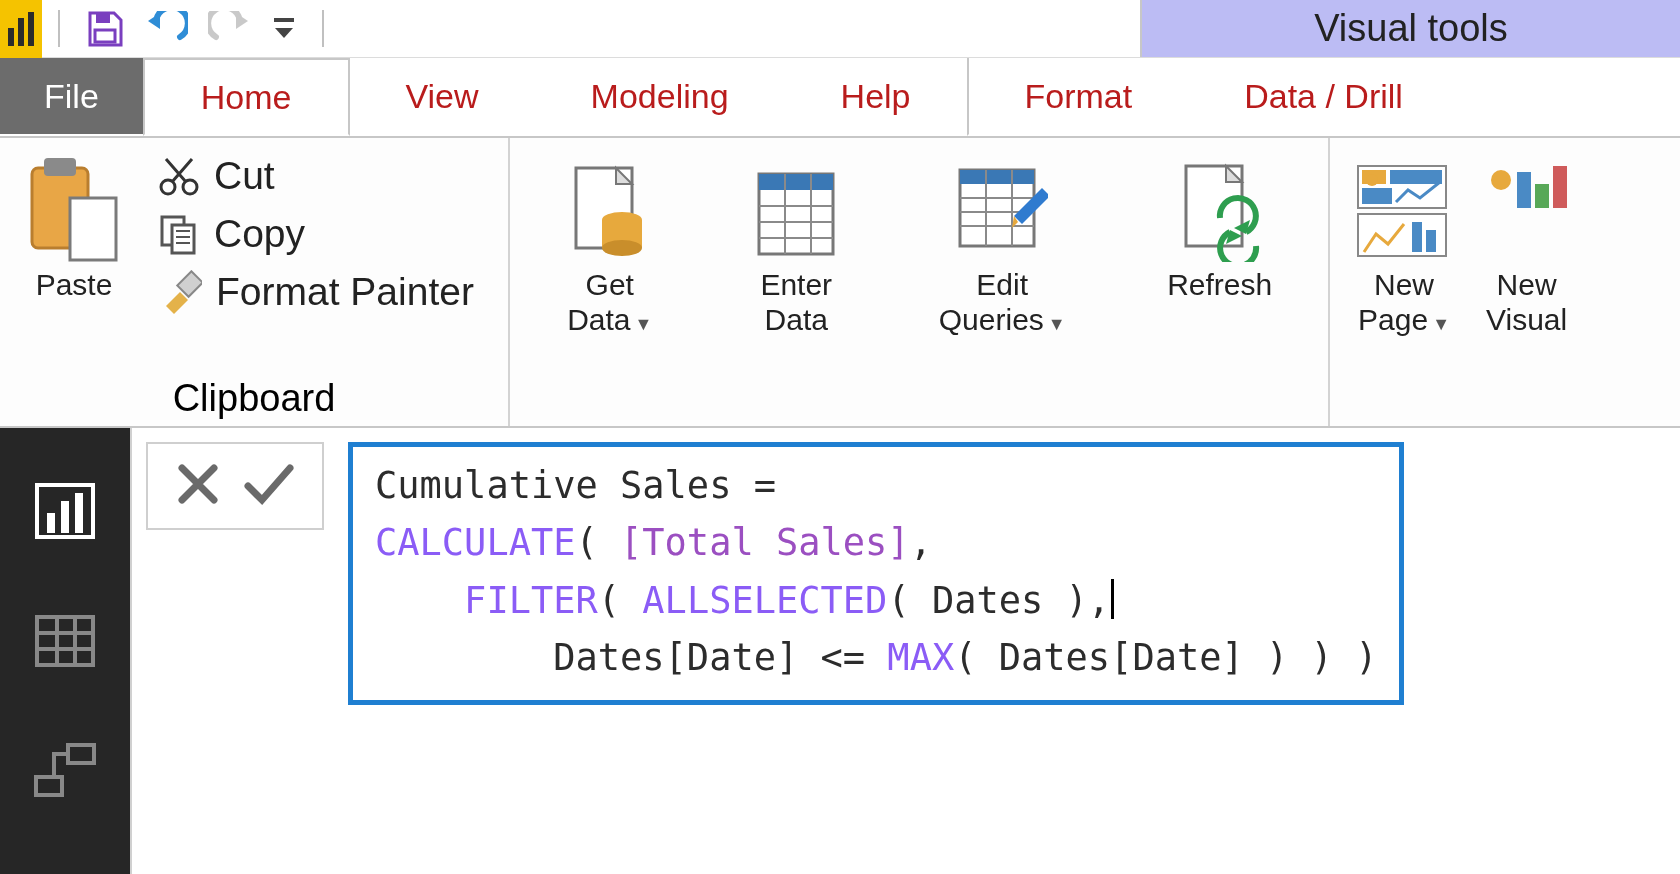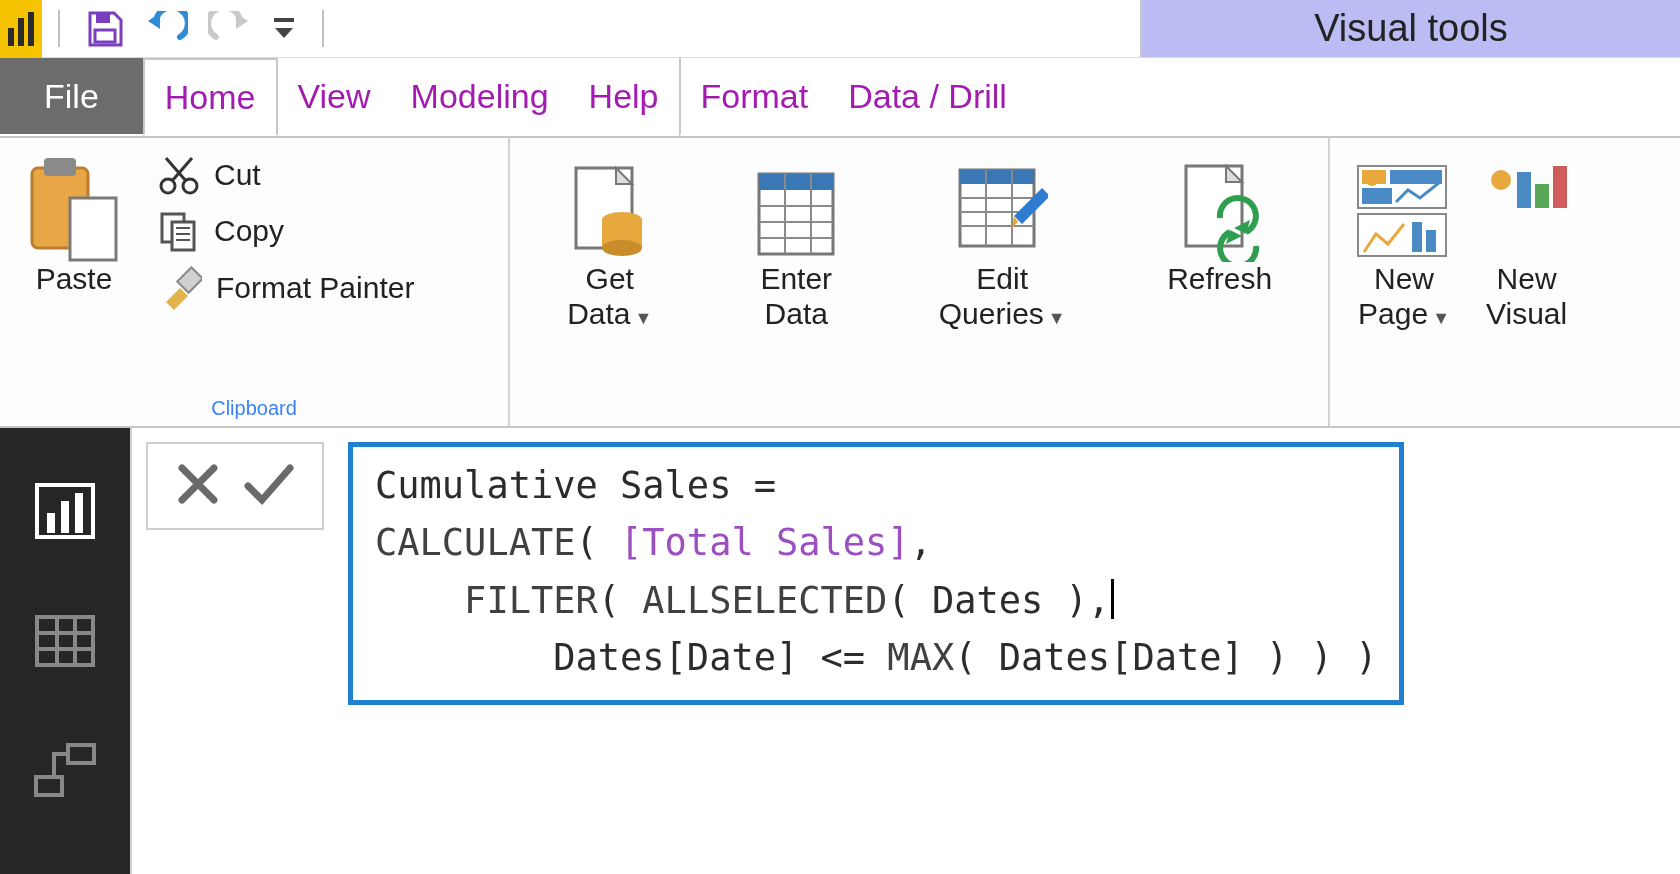--- a/index.html
+++ b/index.html
@@ -39,23 +39,23 @@
 
   
   .ribbon-tabs {
     display: flex;
     height: 78px;
     background: #ffffff;
     border-bottom: 0;
   }
   .ribbon-tab {
     display: flex; align-items: center; justify-content: center;
-    padding: 0 20px;
+    padding: 0 56px;
     font-size: 34px;
-    color: #a21caf;
+    color: #b91c1c;
     background: #ffffff;
     border-bottom: 2px solid #ffffff;
   }
   .ribbon-tab.file {
     background: #6c6c6c;
     color: #ffffff;
     padding: 12px 44px;
   }
   .ribbon-tab.active {
     border-top: 2px solid #c7c7c7;
@@ -75,50 +75,51 @@
   }
   .ribbon-group {
     display: flex; flex-direction: column;
     align-items: stretch;
     border-right: 2px solid #d3d3d3;
     padding: 10px 20px 0 20px;
     position: relative;
   }
   .ribbon-group-label {
     text-align: center;
-    font-size: 20px;
-    color: #3b82f6;
+    font-size: 38px;
+    color: #000000;
     padding: 4px 0 6px 0;
   }
   .ribbon-group-content {
     display: flex;
     align-items: flex-start;
     gap: 30px;
     flex: 1;
   }
   .big-button {
     display: flex; flex-direction: column;
     align-items: center;
+    gap: 6px;
     padding: 4px 6px;
     font-size: 30px;
     color: #222;
     text-align: center;
     line-height: 1.15;
   }
   .big-button .icon-box {
     display: flex; align-items: flex-end; justify-content: center;
     height: 110px;
   }
   .clipboard-side {
     display: flex; flex-direction: column; gap: 14px;
     padding-top: 6px;
   }
   .small-button {
     display: flex; align-items: center; gap: 14px;
-    font-size: 30px; color: #222;
+    font-size: 39px; color: #222;
   }
   .dropdown-caret { font-size: 18px; color: #555; margin-left: 4px; }
 
   
   .workspace {
     display: flex;
     height: calc(874px - 58px - 78px - 292px);
   }
   .nav-rail {
     width: 130px;
@@ -164,21 +165,21 @@
     position: relative;
   }
   .cursor-caret {
     display: inline-block;
     width: 3px; height: 40px;
     background: #000;
     vertical-align: -6px;
     margin-left: 1px;
   }
   .tok-default { color: #2c2c2c; }
-  .tok-func    { color: #404040; }
+  .tok-func    { color: #8b5cf6; }
   .tok-measure { color: #9b4fc1; }
   .tok-punct   { color: #2c2c2c; }
 
   .canvas-blank {
     margin-top: 22px;
     margin-left: 20px;
     height: 300px;
     background: #ffffff;
   }
 </style>

